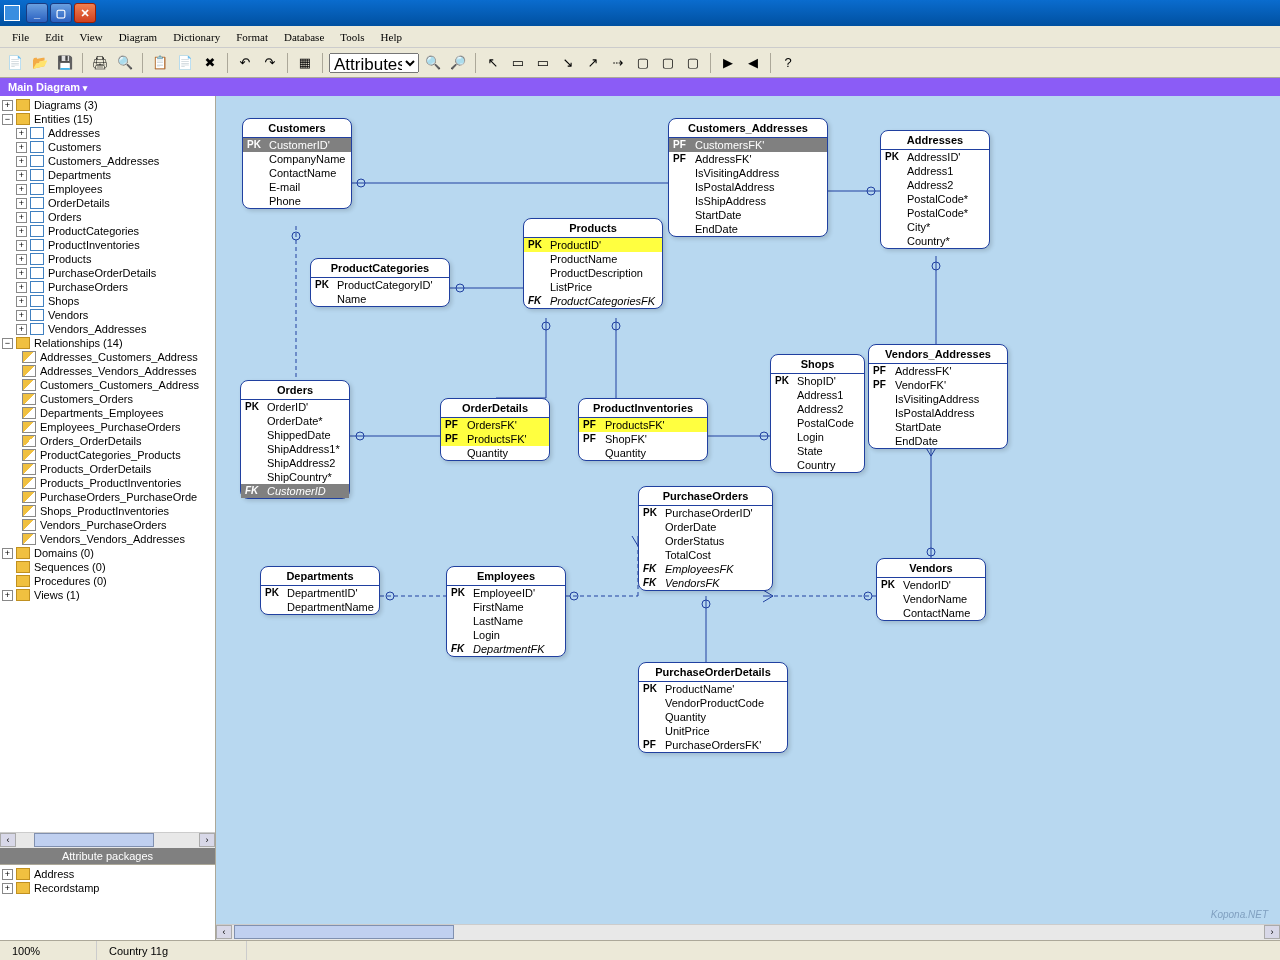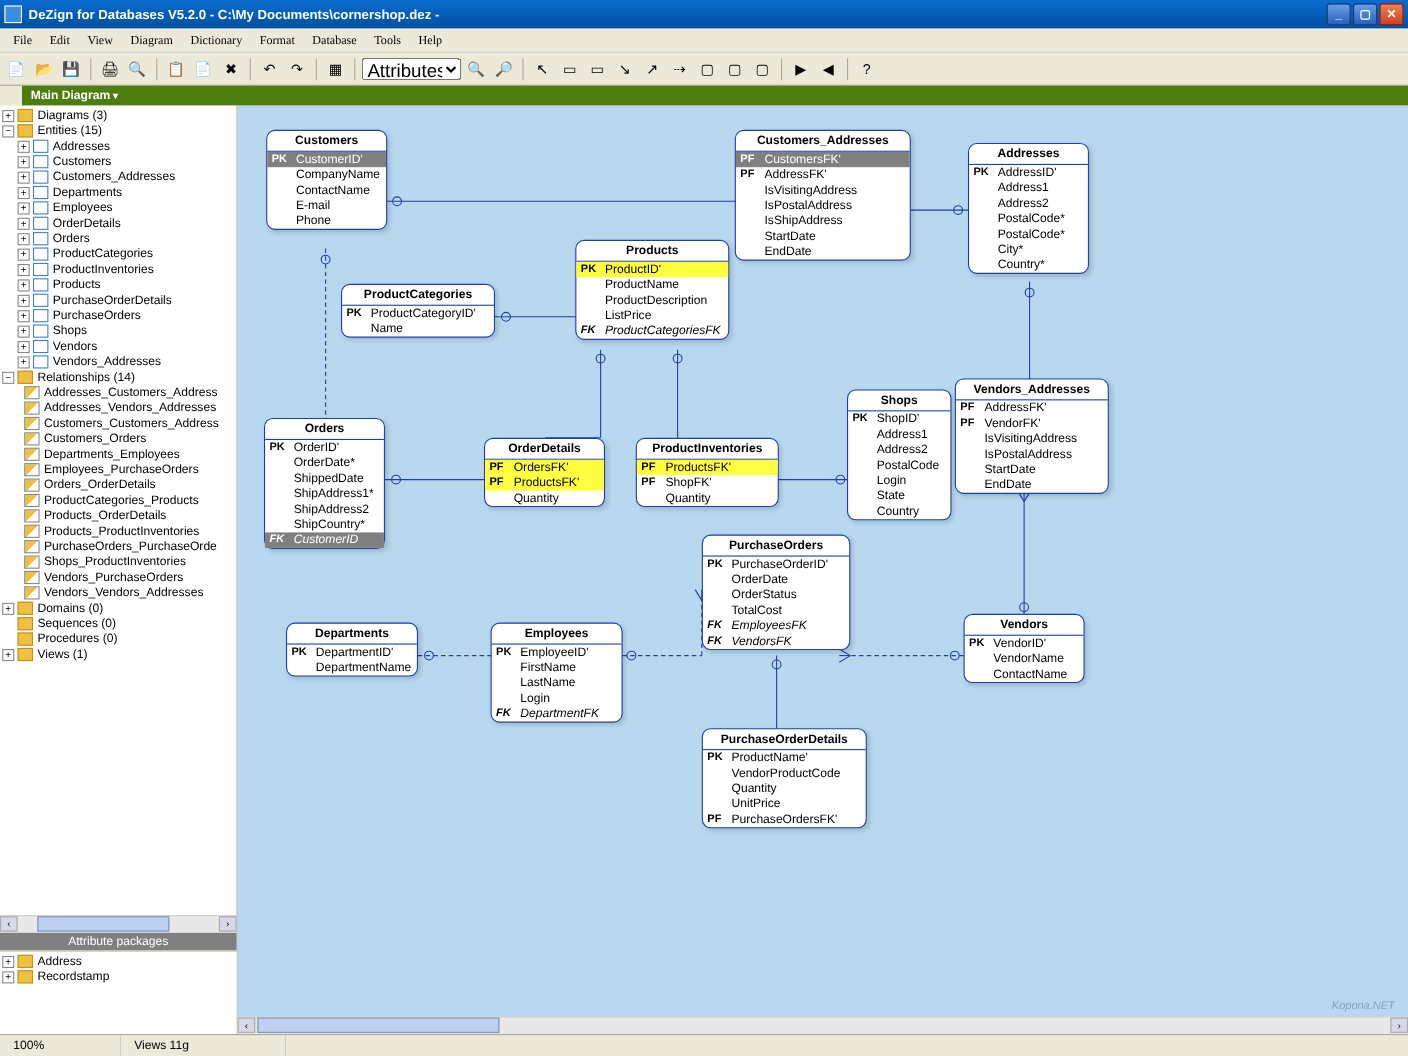--- a/index.html
+++ b/index.html
@@ -9,21 +9,21 @@
 .titlebar .title { flex: 1; font-weight: bold; font-size: 12px; }
 .win-btns { display: flex; gap: 2px; }
 .win-btn { width: 22px; height: 20px; background: linear-gradient(#6aa0e0,#2a60c0); border: 1px solid #1a3a80; border-radius: 3px; color: #fff; text-align: center; line-height: 18px; font-weight: bold; font-size: 11px; cursor: pointer; }
 .win-btn.close { background: linear-gradient(#f08050,#d04020); border-color: #a02000; }
 .menubar { background: #ece9d8; height: 22px; display: flex; align-items: center; padding: 0 4px; border-bottom: 1px solid #ccc; }
 .menubar span { padding: 3px 8px; cursor: pointer; font-family: Liberation Serif, serif; }
 .toolbar { background: #ece9d8; height: 30px; display: flex; align-items: center; padding: 2px 4px; border-bottom: 1px solid #aca899; gap: 3px; }
 .tool-btn { width: 22px; height: 22px; border: 1px solid transparent; display: flex; align-items: center; justify-content: center; cursor: pointer; font-size: 13px; }
 .tool-sep { width: 1px; height: 20px; background: #aca899; margin: 0 3px; }
 .tool-combo { height: 20px; font-size: 17px; width: 90px; }
-.tab-strip { background: #4d7c0f; color: #fff; height: 18px; display: flex; align-items: center; padding: 0 8px; font-weight: bold; margin-left: 20px; }
+.tab-strip { background: #8b5cf6; color: #fff; height: 18px; display: flex; align-items: center; padding: 0 8px; font-weight: bold; }
 .tab-strip span:after { content: " ▾"; font-size: 9px; }
 .workspace { display: flex; height: calc(960px - 26px - 22px - 30px - 18px - 20px); }
 .sidebar { width: 216px; background: #fff; border-right: 1px solid #aca899; display: flex; flex-direction: column; }
 .tree { flex: 1; overflow: auto; padding: 2px; }
 .tree-node { display: flex; align-items: center; padding: 1px 0; white-space: nowrap; cursor: pointer; }
 .tree-toggle { width: 11px; height: 11px; border: 1px solid #888; background: #fff; text-align: center; line-height: 8px; font-size: 9px; margin-right: 3px; cursor: pointer; flex-shrink: 0; }
 .tree-spacer { width: 14px; display: inline-block; flex-shrink: 0; }
 .folder-icon { width: 14px; height: 12px; background: #f0c040; border: 1px solid #c09020; margin-right: 4px; flex-shrink: 0; }
 .entity-icon { width: 14px; height: 12px; background: #fff; border: 1px solid #4080c0; margin-right: 4px; flex-shrink: 0; }
 .rel-icon { width: 14px; height: 12px; background: linear-gradient(135deg,#f0c040 50%,#fff 50%); border: 1px solid #888; margin-right: 4px; flex-shrink: 0; }
@@ -51,21 +51,20 @@
 .hscroll .thumb { width: 220px; height: 14px; background: #c0d0f0; border: 1px solid #8090b0; margin-left: 2px; }
 .statusbar { height: 20px; background: #ece9d8; border-top: 1px solid #aca899; display: flex; align-items: center; font-size: 11px; }
 .status-cell { padding: 0 12px; border-right: 1px solid #ccc; height: 100%; display: flex; align-items: center; }
 .watermark { position: absolute; right: 12px; bottom: 4px; color: #80a0c0; font-size: 10px; font-style: italic; pointer-events:none; }
 </style>
 </head>
 <body>
 
 <div class="titlebar">
   <div class="app-icon"></div>
-  <div class="title">DeZign for Databases V5.2.0 - C:\My Documents\cornershop.dez -</div>
   <div class="win-btns">
     <div class="win-btn">_</div>
     <div class="win-btn">▢</div>
     <div class="win-btn close">✕</div>
   </div>
 </div>
 
 <div class="menubar">
   <span>File</span>
   <span>Edit</span>
@@ -806,15 +805,15 @@
     <div class="hscroll">
       <div class="arr">‹</div>
       <div class="thumb"></div>
       <div style="flex:1"></div>
       <div class="arr">›</div>
     </div>
   </div>
 </div>
 
 <div class="statusbar">
-  <div class="status-cell" style="width:110px">100%</div>
-  <div class="status-cell" style="width:150px">Views 11g</div>
+  <div class="status-cell" style="width:97px">100%</div>
+  <div class="status-cell" style="width:150px">Country 11g</div>
 </div>
 
 </body></html>

